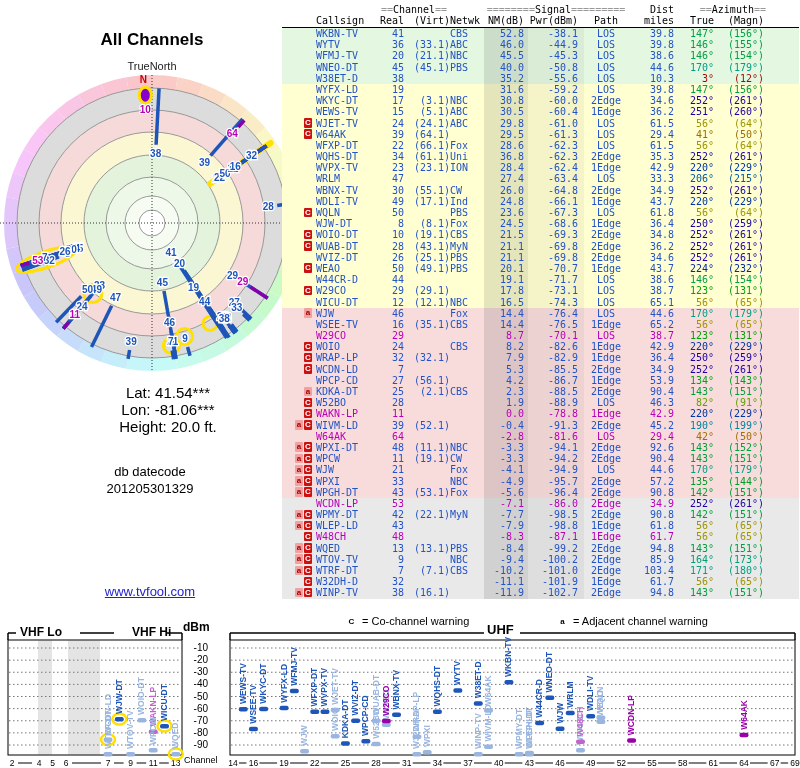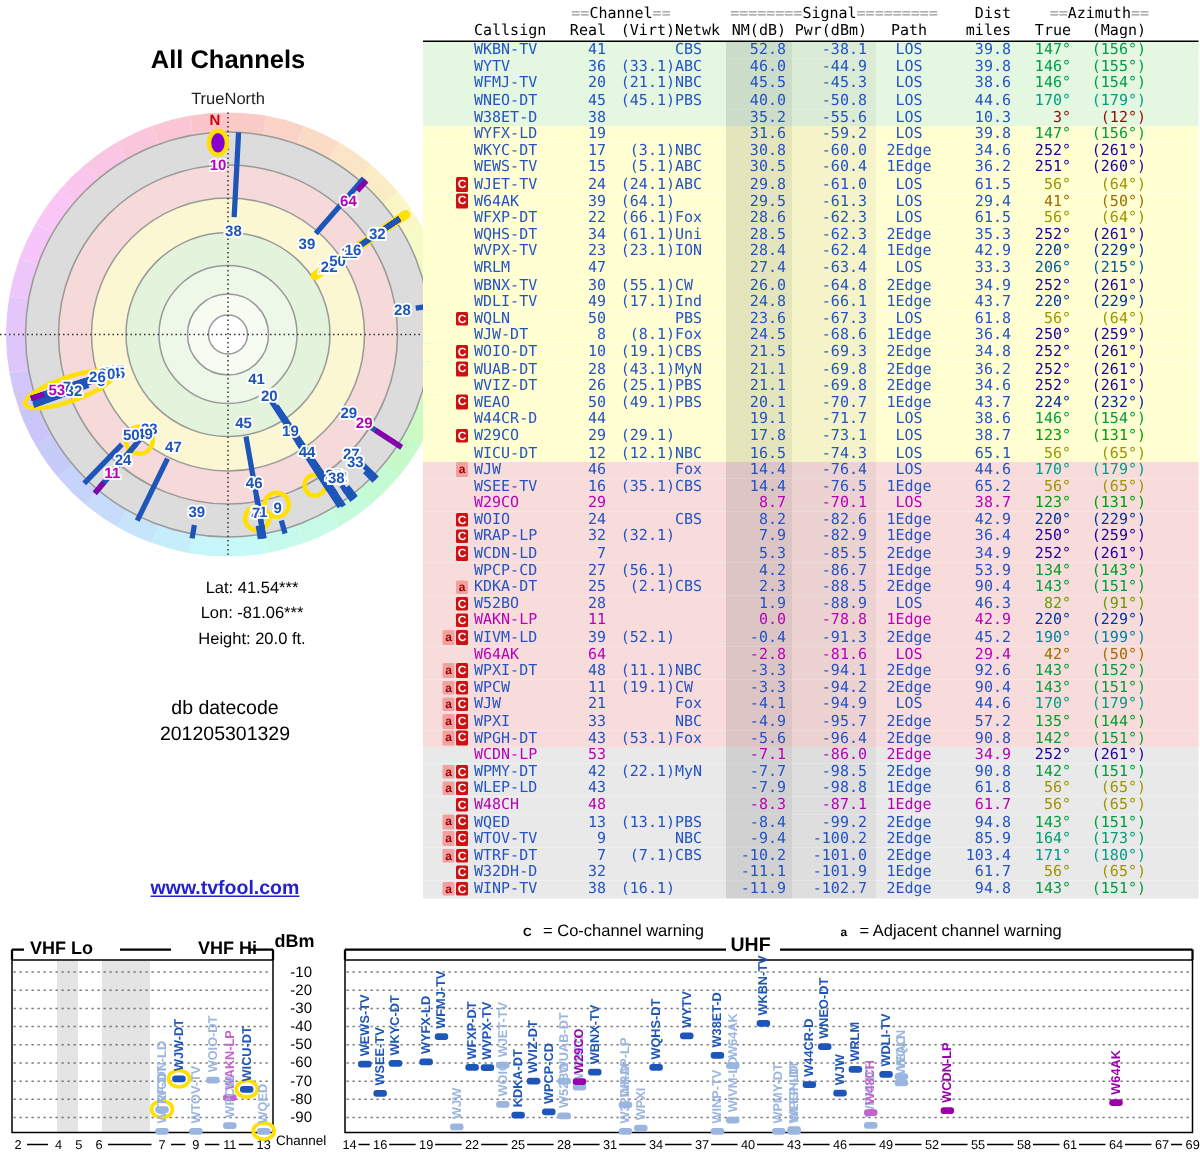--- a/index.html
+++ b/index.html
@@ -4,24 +4,24 @@
 <style>
   html,body{margin:0;padding:0;background:#fff;width:800px;height:768px;overflow:hidden;
     font-family:"Liberation Sans",sans-serif;}
   #stage{position:relative;width:800px;height:768px;}
   .abs{position:absolute;}
   
   #plot-title{left:0;top:30px;width:304px;text-align:center;font-size:17px;font-weight:bold;color:#000;}
   #truenorth{left:0;top:60px;width:304px;text-align:center;font-size:11px;color:#222;}
   #search-block{left:0;top:384px;width:300px;text-align:center;color:#000;}
   #search-heading{font-size:13px;font-weight:bold;text-decoration:underline;margin-bottom:10px;}
-  .crit-line{font-size:11px;line-height:17px;margin-left:36px;}
+  .crit-line{font-size:15px;line-height:17px;margin-left:36px;}
   #db-block{margin-top:28px;font-size:13px;line-height:17px;}
   #site-link{left:0;top:584px;width:300px;text-align:center;font-size:13px;}
-  #site-link a{color:#2222cc;font-weight:bold;}
+  #site-link a{color:#2222cc;}
   
   #tbl{left:282px;top:4px;width:517px;font-family:"DejaVu Sans Mono",monospace;font-size:10px;}
   .hrow{display:flex;height:11px;line-height:11px;color:#000;}
   .hrow2{border-bottom:1px solid #000;height:12px;line-height:12px;}
   .eq{color:#999;}
   .row{display:flex;height:11.2px;line-height:11.4px;color:#2353c5;}
   .row.pend{color:#b800b8;}
   .zg{background:#e4f7e0;} .zy{background:#ffffd2;} .zp{background:#f8dcdc;} .ze{background:#e9e9e9;}
   .c-flag{width:34px;display:flex;justify-content:flex-end;gap:1px;padding-right:4px;box-sizing:border-box;}
   .fbox{width:8px;height:9.5px;font-size:8px;line-height:9.5px;text-align:center;font-weight:bold;
@@ -390,21 +390,21 @@
           <span class="c-mi">61.5</span>
           <span class="c-true" style="color:hsl(56,100%,31%)">56°</span>
           <span class="c-magn" style="color:hsl(56,100%,31%)">(64°)</span>
         </div>
         <div class="row zy">
           <span class="c-flag"></span>
           <span class="c-call">WQHS-DT</span>
           <span class="c-real">34</span>
           <span class="c-virt">(61.1)</span>
           <span class="c-net">Uni</span>
-          <span class="c-nm">28.5</span>
+          <span class="c-nm">36.8</span>
           <span class="c-pwr">-62.3</span>
           <span class="c-path">2Edge</span>
           <span class="c-mi">35.3</span>
           <span class="c-true" style="color:hsl(252,100%,31%)">252°</span>
           <span class="c-magn" style="color:hsl(252,100%,31%)">(261°)</span>
         </div>
         <div class="row zy">
           <span class="c-flag"></span>
           <span class="c-call">WVPX-TV</span>
           <span class="c-real">23</span>

